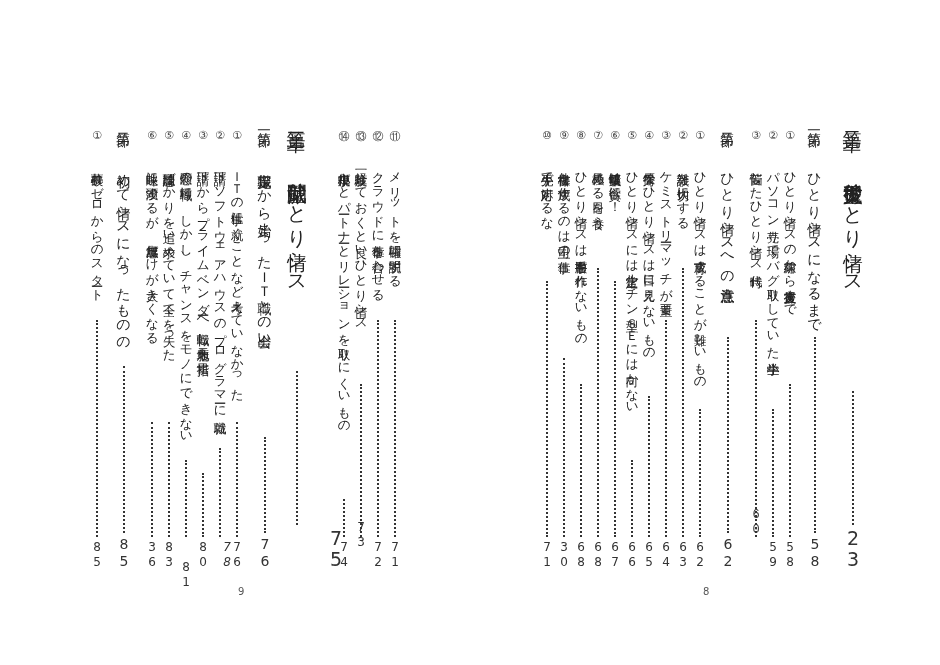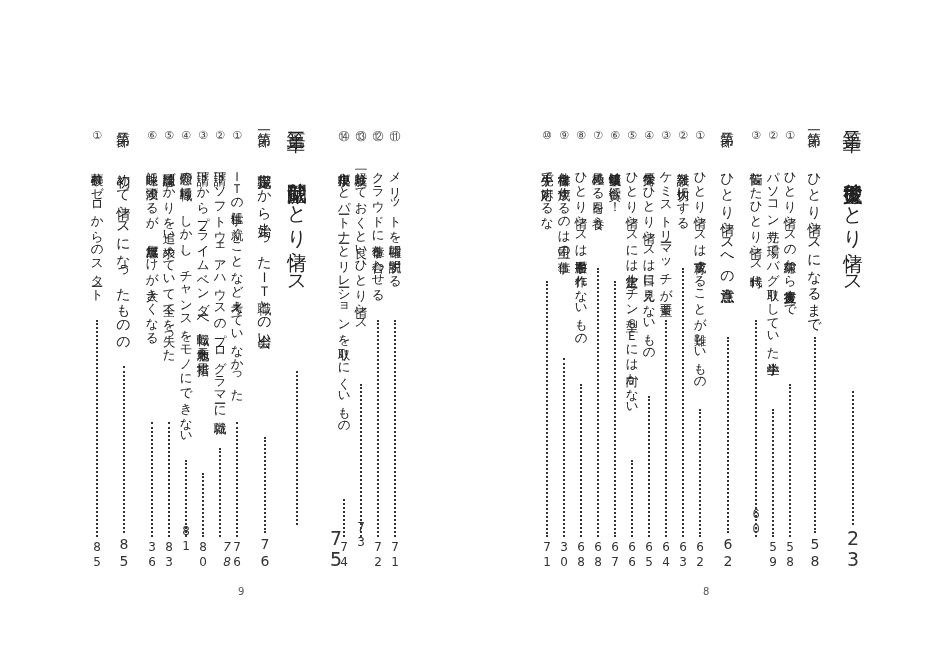--- a/index.html
+++ b/index.html
@@ -187,21 +187,21 @@
     <div class="col" style="left: 191px; width: 24px;">
       <div class="num" style="left: 5px; top: 129px;">③</div>
       <div class="vt item-text" style="left: 5.5px; top: 163px;">下請けからプライムベンダーへ転職し新天地を目指す</div>
       <div class="leader" style="left: 11px; top: 473.2px; height: 63.8px;"></div>
       <div class="pg" style="left: 5px; top: 540px; word-break: break-all;">80</div>
     </div>
     <div class="col" style="left: 174px; width: 24px;">
       <div class="num" style="left: 5px; top: 129px;">④</div>
       <div class="vt item-text" style="left: 5.5px; top: 163px;">念願の職種に。しかし、チャンスをモノにできない</div>
       <div class="leader" style="left: 11px; top: 460.4px; height: 76.6px;"></div>
-      <div class="pg" style="left: 5px; top: 524px; word-break: break-all;">81</div>
+      <div class="pg" style="left: 5px; top: 560px; word-break: break-all;">81</div>
     </div>
     <div class="col" style="left: 157px; width: 24px;">
       <div class="num" style="left: 5px; top: 129px;">⑤</div>
       <div class="vt item-text" style="left: 5.5px; top: 163px;">理想論ばかりを追い求めていて全てを失った</div>
       <div class="leader" style="left: 11px; top: 422px; height: 115px;"></div>
       <div class="pg" style="left: 5px; top: 540px; word-break: break-all;">83</div>
     </div>
     <div class="col" style="left: 140px; width: 24px;">
       <div class="num" style="left: 5px; top: 129px;">⑥</div>
       <div class="vt item-text" style="left: 5.5px; top: 163px;">趣味に没頭するが、虚無感だけが大きくなる</div>

